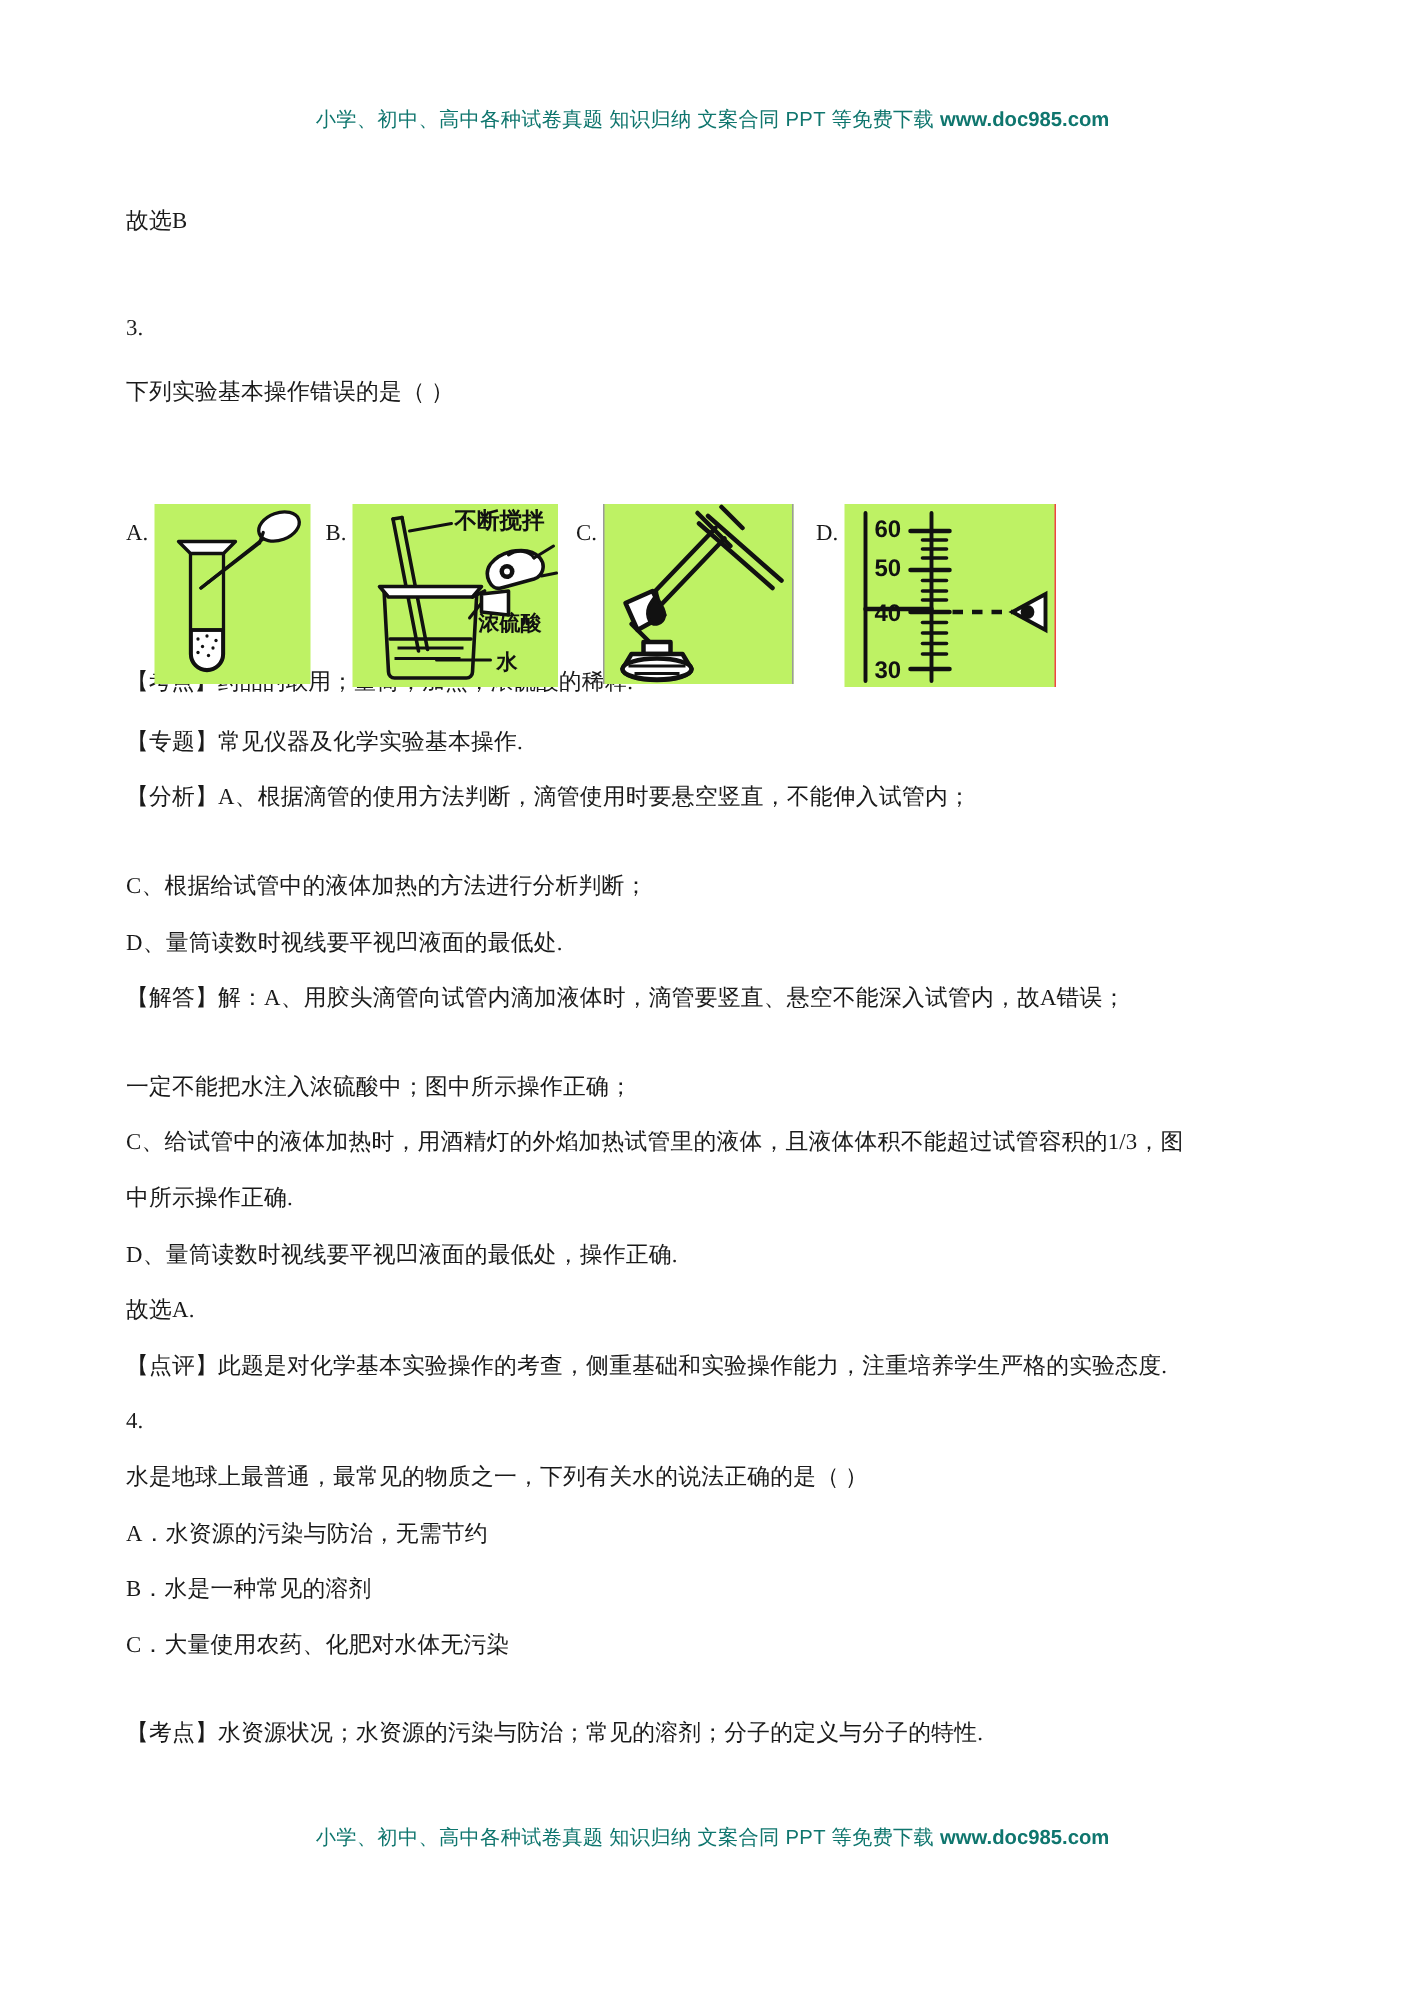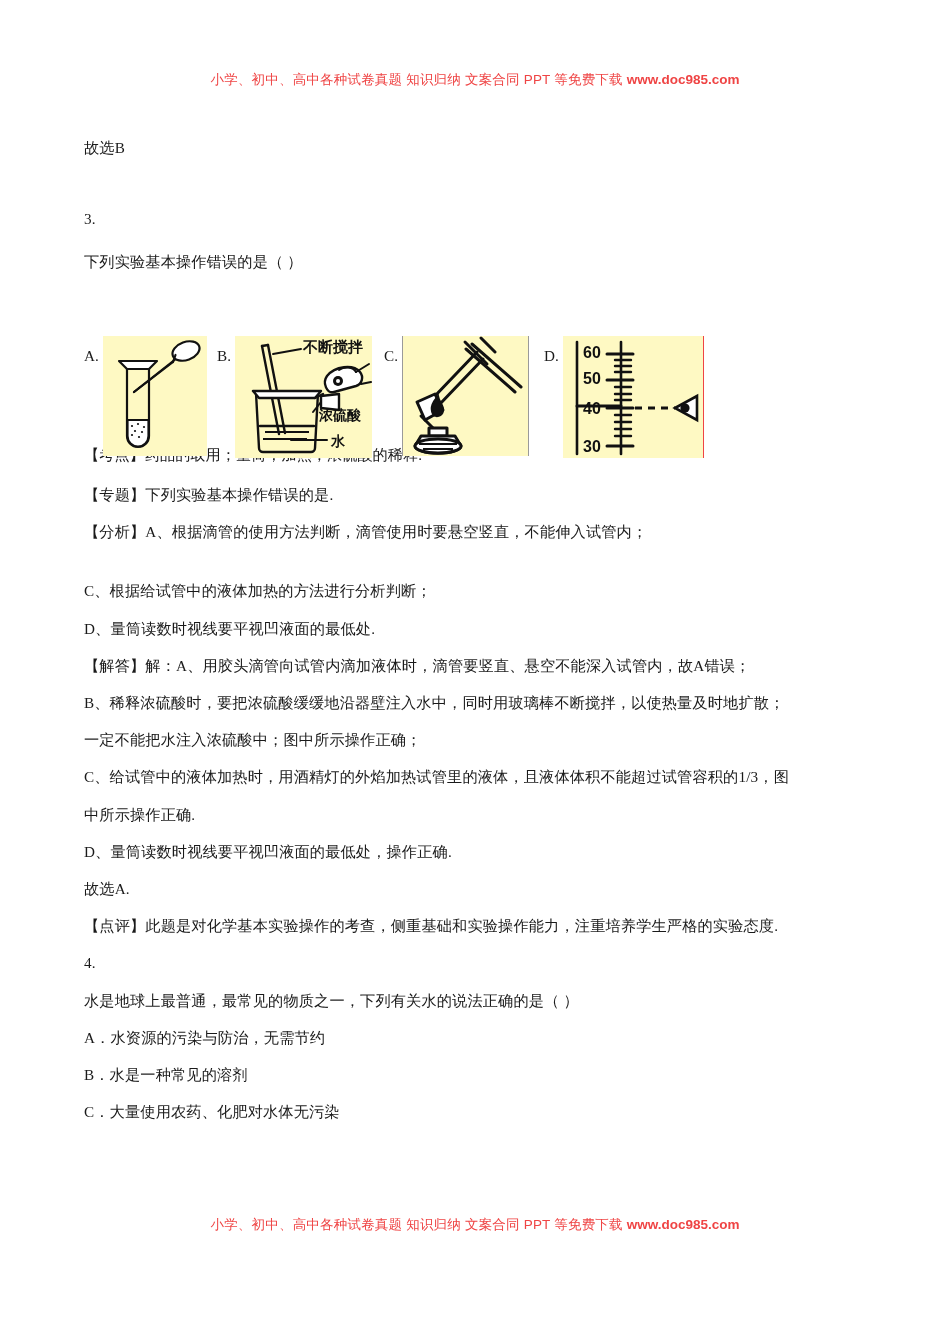--- a/index.html
+++ b/index.html
@@ -6,21 +6,21 @@
   body{
     width:950px;height:1344px;position:relative;overflow:hidden;
     font-family:"Liberation Serif","DejaVu Serif",serif;
     color:#1a1a1a;
   }
   .page{position:absolute;inset:0;}
 
   .runhead{
     position:absolute;left:0;right:0;text-align:center;
     font-family:"Liberation Sans","DejaVu Sans",sans-serif;
-    font-size:13.5px;color:#ef4444;letter-spacing:.2px;white-space:nowrap;
+    font-size:13.5px;color:#0f766e;letter-spacing:.2px;white-space:nowrap;
   }
   .runhead.top{top:71px;}
   .runhead.bottom{top:1216px;}
   .runhead .url{font-weight:bold;letter-spacing:0;}
 
   .body-col{position:absolute;left:84px;top:140px;width:790px;}
 
   .ln{
     font-size:15.2px;line-height:1;margin:0;
     white-space:nowrap;letter-spacing:.15px;
@@ -34,21 +34,21 @@
     position:absolute;left:84px;top:336px;width:800px;height:132px;
   }
   .fig{
     position:absolute;top:0;height:132px;
     display:flex;align-items:flex-start;
   }
   .fig .optlab{
     font-size:15.2px;line-height:1;padding-top:12px;padding-right:4px;
     font-family:"Liberation Serif",serif;
   }
-  .fig .art{position:relative;background:#fef9c3;}
+  .fig .art{position:relative;background:#bef264;}
   .fig-a{left:0px;}
   .fig-b{left:133px;}
   .fig-c{left:300px;}
   .fig-d{left:460px;}
 
   .art-a{width:104px;height:120px;}
   .art-b{width:137px;height:122px;}
   .art-c{width:125px;height:120px;border-left:1px solid #9a9a9a;border-right:1px solid #9a9a9a;}
   .art-d{width:140px;height:122px;border-right:1px solid #ef4444;}
 
@@ -248,32 +248,31 @@
             <text x="20" y="116">30</text>
           </g>
         </svg>
       </div>
     </div>
 
   </div>
 
   <div class="after-figs">
 
-    <p class="ln">【专题】下列实验基本操作错误的是.</p>
+    <p class="ln">【专题】常见仪器及化学实验基本操作.</p>
     <div class="gap-md"></div>
     <p class="ln">【分析】A、根据滴管的使用方法判断，滴管使用时要悬空竖直，不能伸入试管内；</p>
     <div class="gap-md"></div>
     <div class="gap-md"></div>
     <p class="ln">C、根据给试管中的液体加热的方法进行分析判断；</p>
     <div class="gap-md"></div>
     <p class="ln">D、量筒读数时视线要平视凹液面的最低处.</p>
     <div class="gap-md"></div>
     <p class="ln">【解答】解：A、用胶头滴管向试管内滴加液体时，滴管要竖直、悬空不能深入试管内，故A错误；</p>
     <div class="gap-md"></div>
-    <p class="ln">B、稀释浓硫酸时，要把浓硫酸缓缓地沿器壁注入水中，同时用玻璃棒不断搅拌，以使热量及时地扩散；</p>
     <div class="gap-md"></div>
     <p class="ln">一定不能把水注入浓硫酸中；图中所示操作正确；</p>
     <div class="gap-md"></div>
     <p class="ln">C、给试管中的液体加热时，用酒精灯的外焰加热试管里的液体，且液体体积不能超过试管容积的1/3，图</p>
     <div class="gap-md"></div>
     <p class="ln">中所示操作正确.</p>
     <div class="gap-md"></div>
     <p class="ln">D、量筒读数时视线要平视凹液面的最低处，操作正确.</p>
     <div class="gap-md"></div>
     <p class="ln">故选A.</p>
@@ -284,20 +283,21 @@
     <div class="gap-md"></div>
     <p class="ln">水是地球上最普通，最常见的物质之一，下列有关水的说法正确的是（        ）</p>
     <div class="gap-md"></div>
     <p class="ln">A．水资源的污染与防治，无需节约</p>
     <div class="gap-md"></div>
     <p class="ln">B．水是一种常见的溶剂</p>
     <div class="gap-md"></div>
     <p class="ln">C．大量使用农药、化肥对水体无污染</p>
     <div class="gap-md"></div>
     <div class="gap-md"></div>
+    <p class="ln">【考点】水资源状况；水资源的污染与防治；常见的溶剂；分子的定义与分子的特性.</p>
 
   </div>
 
   <div class="runhead bottom">
     <span>小学、初中、高中各种试卷真题 知识归纳 文案合同 PPT 等免费下载</span>
     <span class="url">www.doc985.com</span>
   </div>
 
 </div>
 

